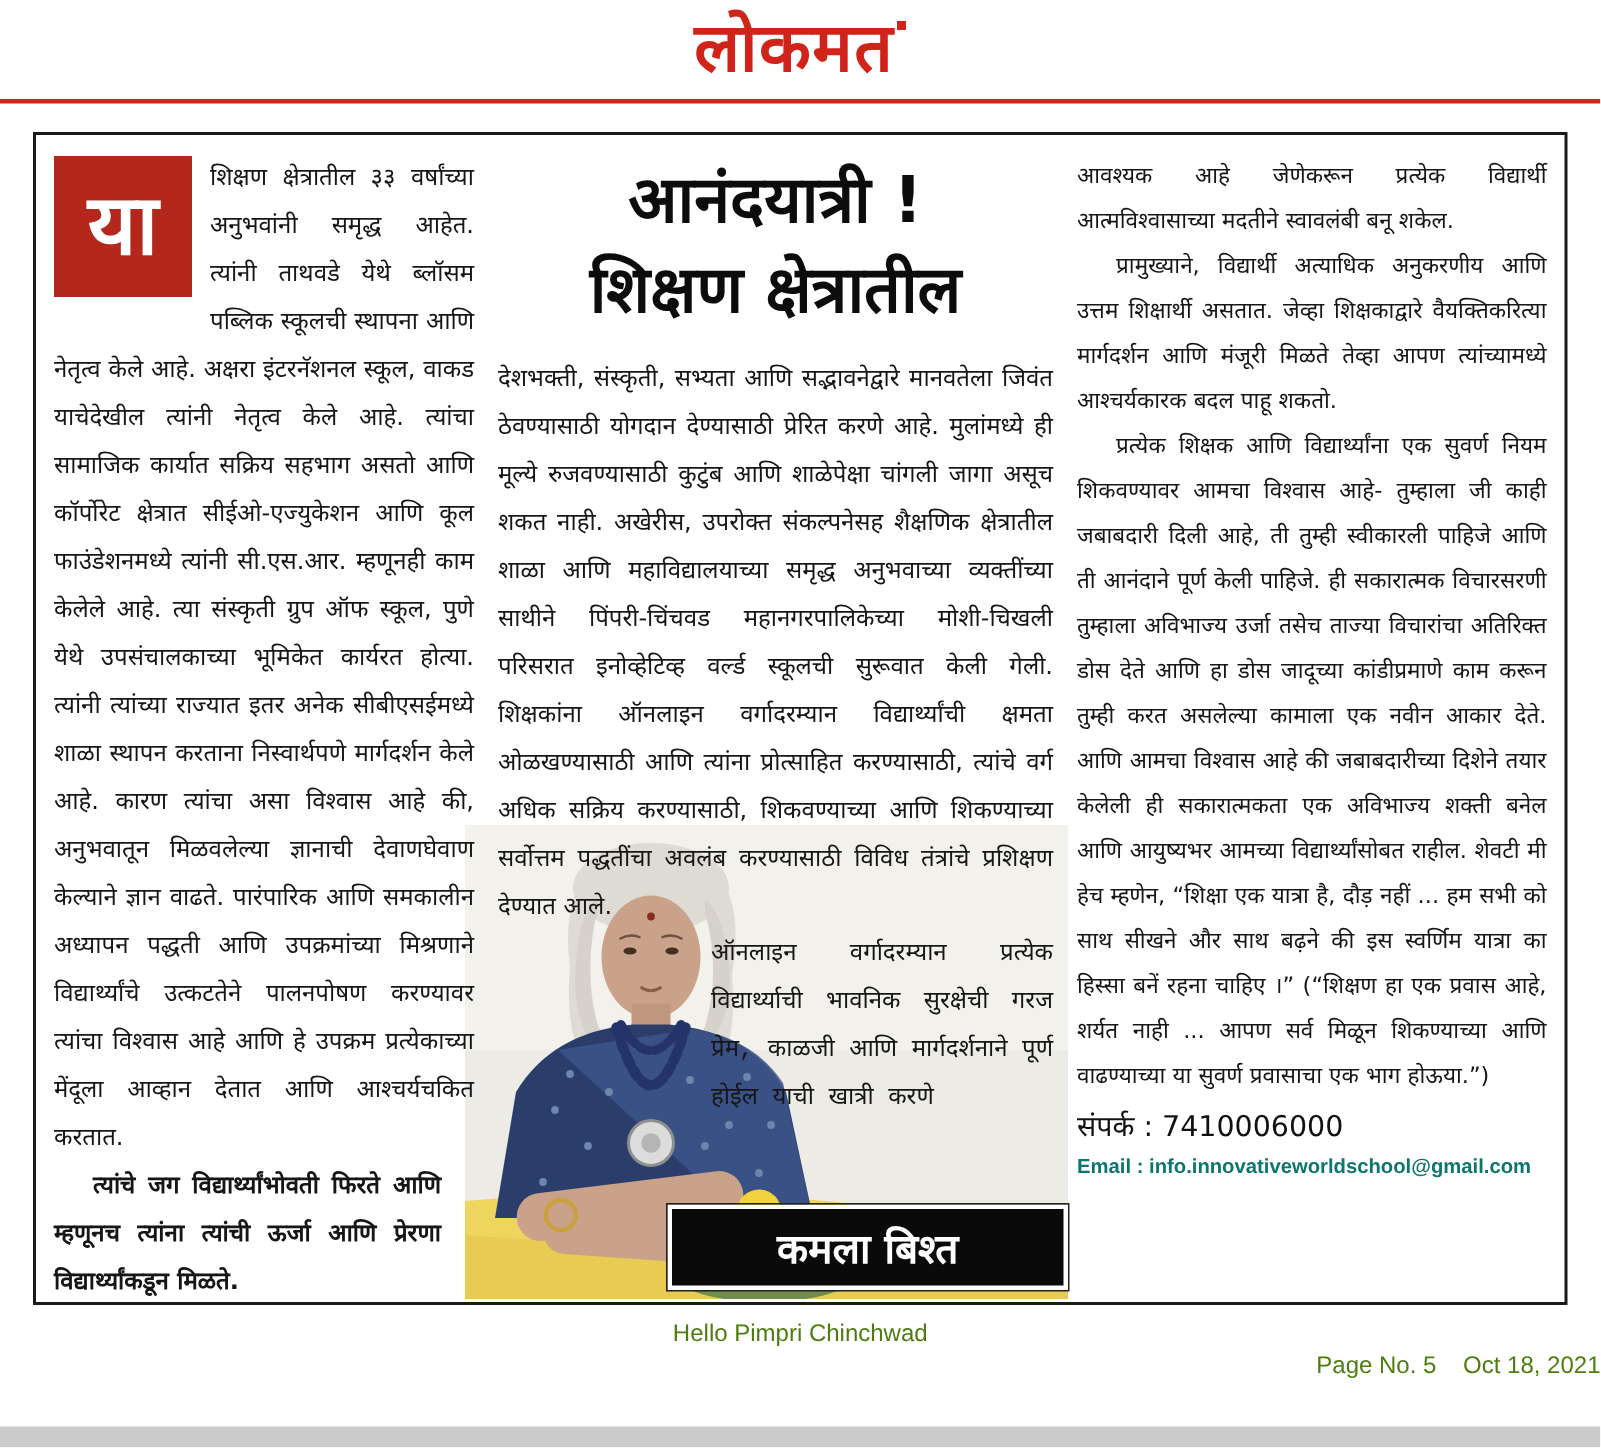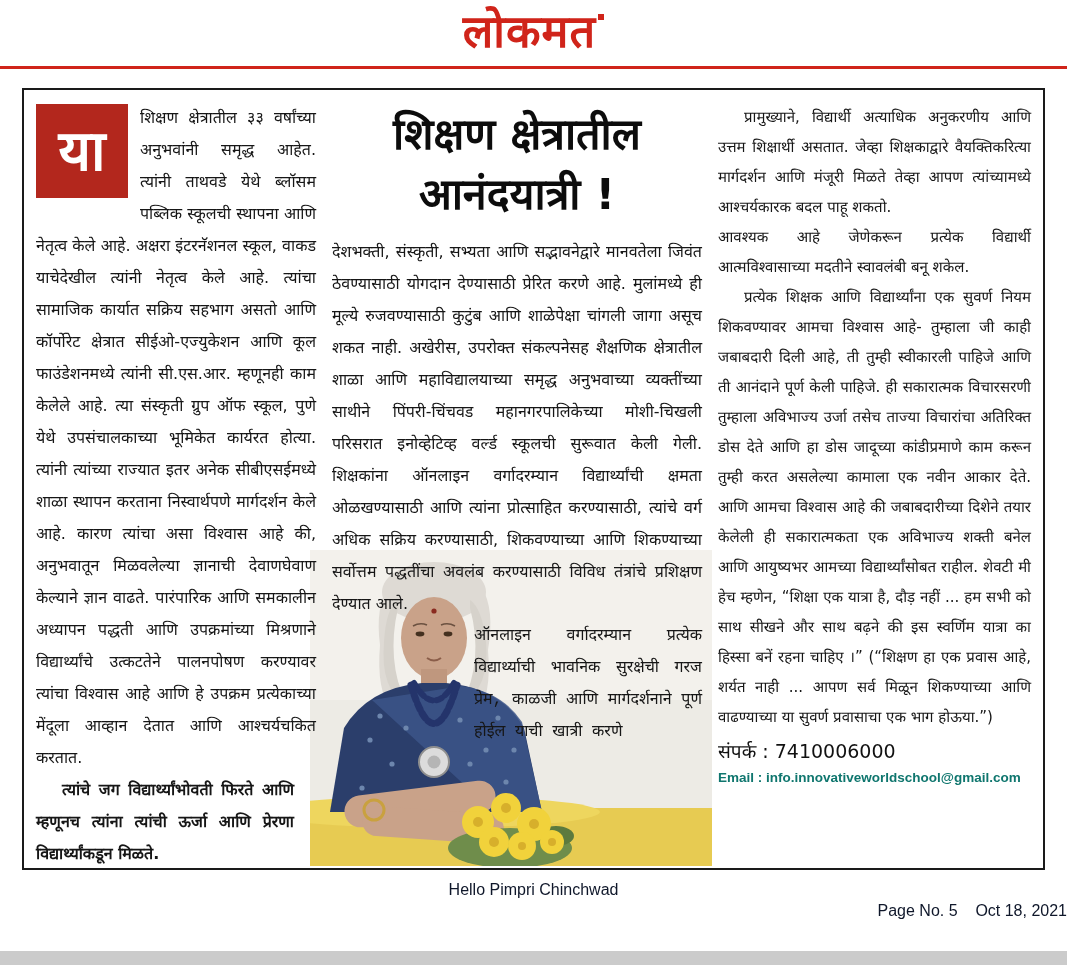--- a/index.html
+++ b/index.html
@@ -29,21 +29,21 @@
   .contact{font-size:19px;font-weight:400;line-height:30px;margin-top:4px;color:#111;}
   .email{font-family:"Liberation Sans",sans-serif;font-size:13.5px;font-weight:700;line-height:24px;
          white-space:nowrap;color:#0f766e;}
   
   .photo{position:absolute;left:286px;top:460px;width:402px;height:316px;z-index:1;}
   .caption{position:absolute;left:421px;top:713px;width:267px;height:57px;z-index:3;background:#0a0a0a;
            border:3px solid #ffffff;outline:1px solid #222;box-sizing:border-box;
            display:flex;align-items:center;justify-content:center;color:#ffffff;font-size:27px;font-weight:700;}
   
   .footer{position:absolute;left:0;top:879px;width:1067px;text-align:center;
-          font-family:"Liberation Sans",sans-serif;font-size:16px;line-height:21px;color:#0f172a;}
+          font-family:"Liberation Sans",sans-serif;font-size:16px;line-height:21px;color:#4d7c0f;}
   .footer .pre{white-space:pre-wrap;text-align:right;}
   .bottom-band{position:absolute;left:0;top:951px;width:1067px;height:14px;background:#cbcbcb;}
 </style>
 </head>
 <body>
 
 <div id="page">
 
   <div class="masthead">
     <span class="logo">लोकमत</span><span class="logo-mark"></span>
@@ -115,43 +115,44 @@
           <circle cx="168" cy="272" r="5"></circle>
             <circle cx="196" cy="258" r="5"></circle>
             <circle cx="224" cy="274" r="5"></circle>
           <circle cx="184" cy="292" r="5"></circle>
             <circle cx="212" cy="296" r="4"></circle>
             <circle cx="242" cy="292" r="4"></circle>
         </g>
       </svg>
     </div>
 
+    <div class="caption">कमला बिश्त</div>
 
     <div class="cols">
 
       <div class="col col-left">
         <div class="body-text">
           <span class="dropcap">या</span><span>शिक्षण क्षेत्रातील ३३ वर्षांच्या अनुभवांनी समृद्ध आहेत. त्यांनी ताथवडे येथे ब्लॉसम पब्लिक स्कूलची स्थापना आणि नेतृत्व केले आहे. अक्षरा इंटरनॅशनल स्कूल, वाकड याचेदेखील त्यांनी नेतृत्व केले आहे. त्यांचा सामाजिक कार्यात सक्रिय सहभाग असतो आणि कॉर्पोरेट क्षेत्रात सीईओ-एज्युकेशन आणि कूल फाउंडेशनमध्ये त्यांनी सी.एस.आर. म्हणूनही काम केलेले आहे. त्या संस्कृती ग्रुप ऑफ स्कूल, पुणे येथे उपसंचालकाच्या भूमिकेत कार्यरत होत्या. त्यांनी त्यांच्या राज्यात इतर अनेक सीबीएसईमध्ये शाळा स्थापन करताना निस्वार्थपणे मार्गदर्शन केले आहे. कारण त्यांचा असा विश्वास आहे की, अनुभवातून मिळवलेल्या ज्ञानाची देवाणघेवाण केल्याने ज्ञान वाढते. पारंपारिक आणि समकालीन अध्यापन पद्धती आणि उपक्रमांच्या मिश्रणाने विद्यार्थ्यांचे उत्कटतेने पालनपोषण करण्यावर त्यांचा विश्वास आहे आणि हे उपक्रम प्रत्येकाच्या मेंदूला आव्हान देतात आणि आश्चर्यचकित करतात.</span>
         </div>
         <div class="body-text indent narrow-left">त्यांचे जग विद्यार्थ्यांभोवती फिरते आणि म्हणूनच त्यांना त्यांची ऊर्जा आणि प्रेरणा विद्यार्थ्यांकडून मिळते.</div>
 
       </div>
 
       <div class="col col-center">
         <div class="headline">
+          <div>आनंदयात्री !</div>
           <div>शिक्षण क्षेत्रातील</div>
-          <div>आनंदयात्री !</div>
         </div>
         <div class="body-text">देशभक्ती, संस्कृती, सभ्यता आणि सद्भावनेद्वारे मानवतेला जिवंत ठेवण्यासाठी योगदान देण्यासाठी प्रेरित करणे आहे. मुलांमध्ये ही मूल्ये रुजवण्यासाठी कुटुंब आणि शाळेपेक्षा चांगली जागा असूच शकत नाही. अखेरीस, उपरोक्त संकल्पनेसह शैक्षणिक क्षेत्रातील शाळा आणि महाविद्यालयाच्या समृद्ध अनुभवाच्या व्यक्तींच्या साथीने पिंपरी-चिंचवड महानगरपालिकेच्या मोशी-चिखली परिसरात इनोव्हेटिव्ह वर्ल्ड स्कूलची सुरूवात केली गेली. शिक्षकांना ऑनलाइन वर्गादरम्यान विद्यार्थ्यांची क्षमता ओळखण्यासाठी आणि त्यांना प्रोत्साहित करण्यासाठी, त्यांचे वर्ग अधिक सक्रिय करण्यासाठी, शिकवण्याच्या आणि शिकण्याच्या सर्वोत्तम पद्धतींचा अवलंब करण्यासाठी विविध तंत्रांचे प्रशिक्षण देण्यात आले.</div>
         <div class="body-text center-narrow">ऑनलाइन वर्गादरम्यान प्रत्येक विद्यार्थ्याची भावनिक सुरक्षेची गरज प्रेम, काळजी आणि मार्गदर्शनाने पूर्ण होईल याची खात्री करणे</div>
       </div>
 
       <div class="col col-right">
+        <div class="body-text">आवश्यक आहे  जेणेकरून प्रत्येक विद्यार्थी आत्मविश्वासाच्या मदतीने स्वावलंबी बनू शकेल.</div>
         <div class="body-text indent">प्रामुख्याने, विद्यार्थी अत्याधिक अनुकरणीय आणि उत्तम शिक्षार्थी असतात. जेव्हा शिक्षकाद्वारे वैयक्तिकरित्या मार्गदर्शन आणि मंजूरी मिळते तेव्हा आपण त्यांच्यामध्ये आश्चर्यकारक बदल पाहू शकतो.</div>
-        <div class="body-text">आवश्यक आहे  जेणेकरून प्रत्येक विद्यार्थी आत्मविश्वासाच्या मदतीने स्वावलंबी बनू शकेल.</div>
         <div class="body-text indent">प्रत्येक शिक्षक आणि विद्यार्थ्यांना एक सुवर्ण नियम शिकवण्यावर आमचा विश्वास आहे- तुम्हाला जी काही जबाबदारी दिली आहे, ती तुम्ही स्वीकारली पाहिजे आणि ती आनंदाने पूर्ण केली पाहिजे. ही सकारात्मक विचारसरणी तुम्हाला अविभाज्य उर्जा तसेच ताज्या विचारांचा अतिरिक्त डोस देते आणि हा डोस जादूच्या कांडीप्रमाणे काम करून तुम्ही करत असलेल्या कामाला एक नवीन आकार देते.  आणि आमचा विश्वास आहे की जबाबदारीच्या दिशेने तयार केलेली ही सकारात्मकता एक अविभाज्य शक्ती बनेल आणि आयुष्यभर आमच्या विद्यार्थ्यांसोबत राहील. शेवटी मी हेच म्हणेन, “शिक्षा एक यात्रा है, दौड़ नहीं ... हम सभी को साथ सीखने और साथ बढ़ने की इस स्वर्णिम यात्रा का हिस्सा बनें रहना चाहिए ।” (“शिक्षण हा एक प्रवास आहे, शर्यत नाही ... आपण सर्व मिळून शिकण्याच्या आणि वाढण्याच्या या सुवर्ण प्रवासाचा एक भाग होऊया.”)</div>
         <div class="contact">संपर्क : 7410006000</div>
         <div class="email">Email : info.innovativeworldschool@gmail.com</div>
       </div>
 
     </div>
   </div>
 
   <div class="footer">
     <div>Hello Pimpri Chinchwad</div>

